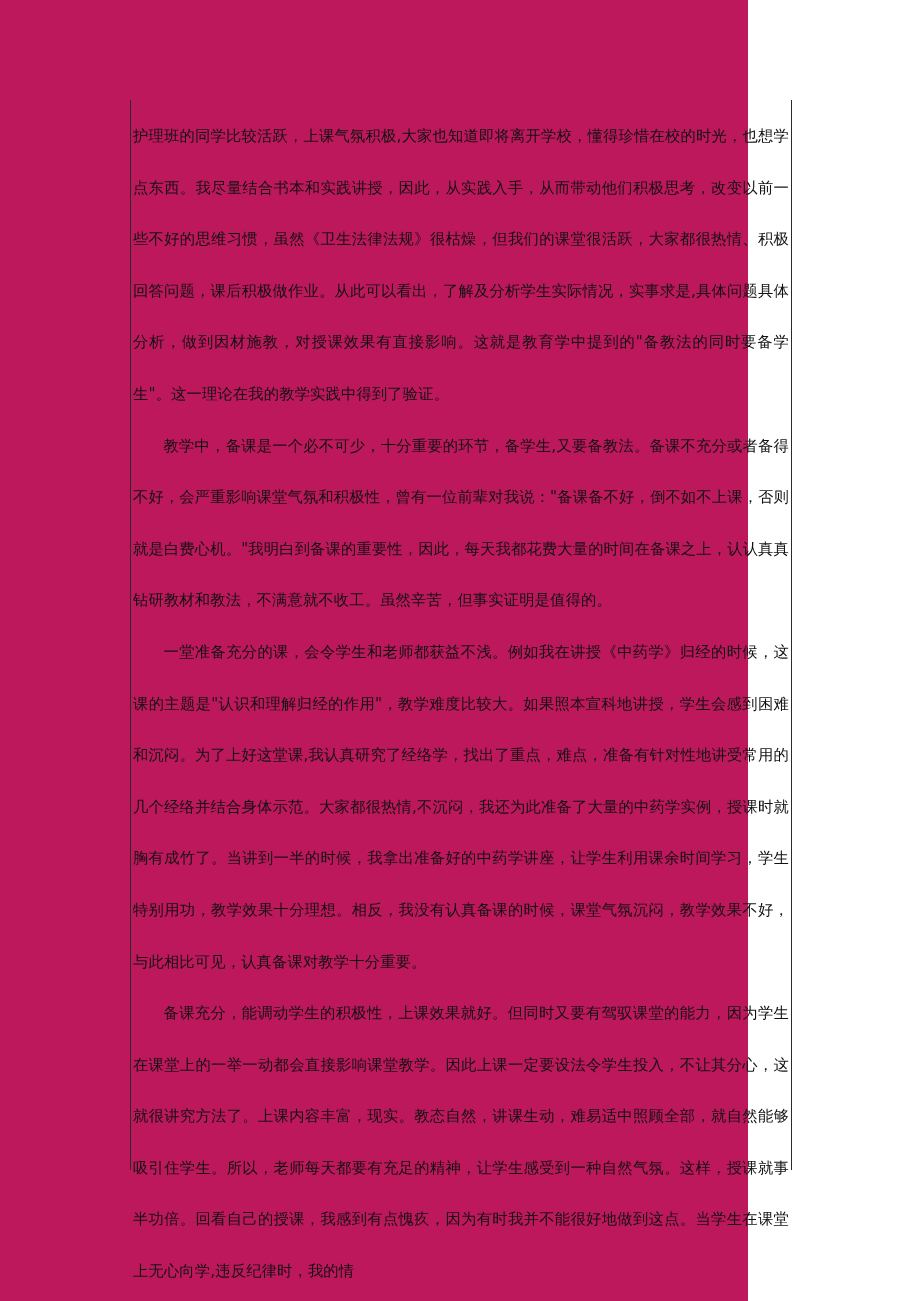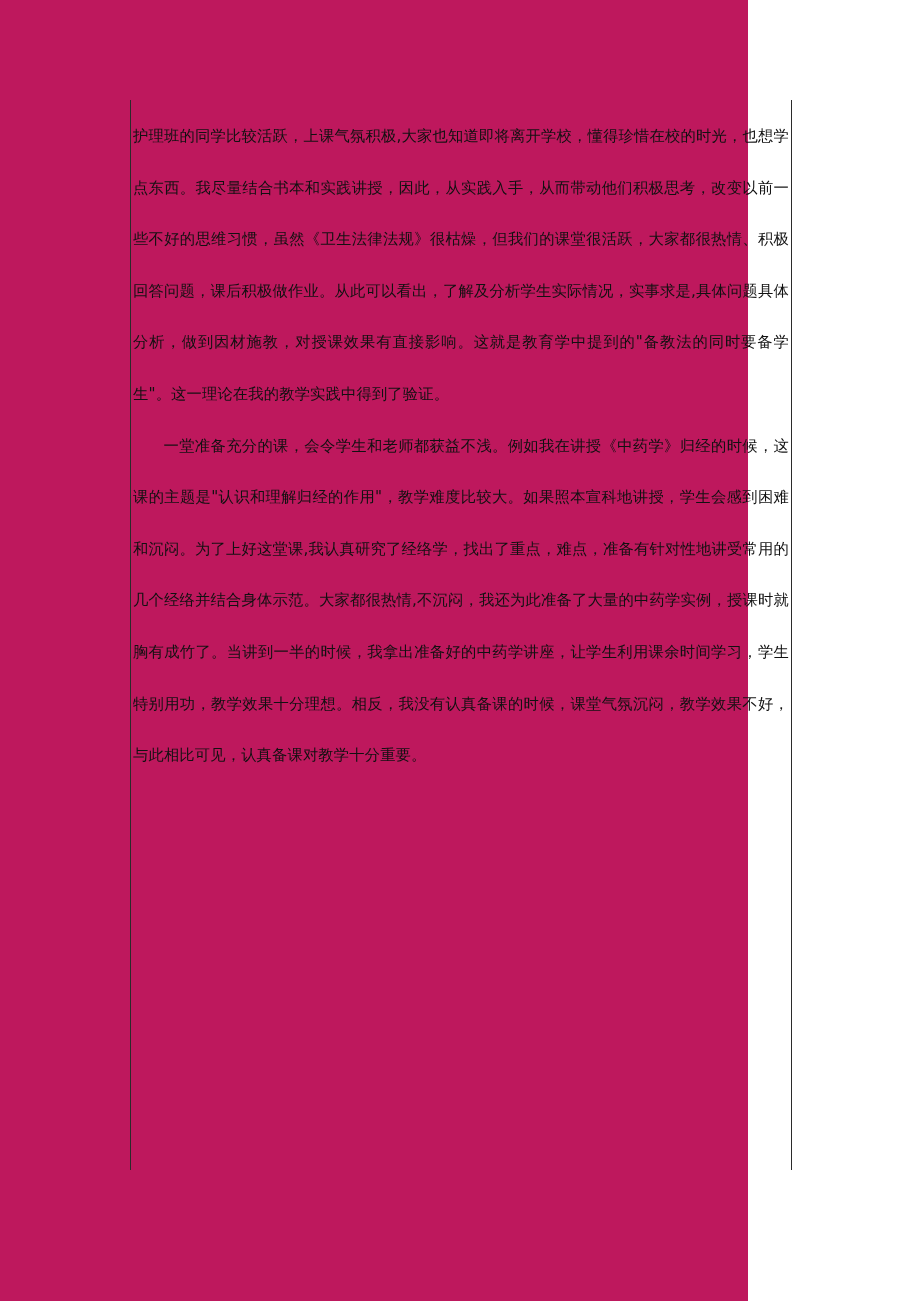--- a/index.html
+++ b/index.html
@@ -61,16 +61,18 @@
     text-indent: 2em;
   }
 </style>
 </head>
 <body>
 
 <div class="page">
   <div class="text-frame">
     <div class="text-body">
       <p class="para">护理班的同学比较活跃，上课气氛积极,大家也知道即将离开学校，懂得珍惜在校的时光，也想学点东西。我尽量结合书本和实践讲授，因此，从实践入手，从而带动他们积极思考，改变以前一些不好的思维习惯，虽然《卫生法律法规》很枯燥，但我们的课堂很活跃，大家都很热情、积极回答问题，课后积极做作业。从此可以看出，了解及分析学生实际情况，实事求是,具体问题具体分析，做到因材施教，对授课效果有直接影响。这就是教育学中提到的"备教法的同时要备学生"。这一理论在我的教学实践中得到了验证。</p>
+      <p class="para indent">教学中，备课是一个必不可少，十分重要的环节，备学生,又要备教法。备课不充分或者备得不好，会严重影响课堂气氛和积极性，曾有一位前辈对我说："备课备不好，倒不如不上课，否则就是白费心机。"我明白到备课的重要性，因此，每天我都花费大量的时间在备课之上，认认真真钻研教材和教法，不满意就不收工。虽然辛苦，但事实证明是值得的。</p>
       <p class="para indent">一堂准备充分的课，会令学生和老师都获益不浅。例如我在讲授《中药学》归经的时候，这课的主题是"认识和理解归经的作用"，教学难度比较大。如果照本宣科地讲授，学生会感到困难和沉闷。为了上好这堂课,我认真研究了经络学，找出了重点，难点，准备有针对性地讲受常用的几个经络并结合身体示范。大家都很热情,不沉闷，我还为此准备了大量的中药学实例，授课时就胸有成竹了。当讲到一半的时候，我拿出准备好的中药学讲座，让学生利用课余时间学习，学生特别用功，教学效果十分理想。相反，我没有认真备课的时候，课堂气氛沉闷，教学效果不好，与此相比可见，认真备课对教学十分重要。</p>
+      <p class="para indent">备课充分，能调动学生的积极性，上课效果就好。但同时又要有驾驭课堂的能力，因为学生在课堂上的一举一动都会直接影响课堂教学。因此上课一定要设法令学生投入，不让其分心，这就很讲究方法了。上课内容丰富，现实。教态自然，讲课生动，难易适中照顾全部，就自然能够吸引住学生。所以，老师每天都要有充足的精神，让学生感受到一种自然气氛。这样，授课就事半功倍。回看自己的授课，我感到有点愧疚，因为有时我并不能很好地做到这点。当学生在课堂上无心向学,违反纪律时，我的情</p>
     </div>
   </div>
 </div>
 
 </body></html>

